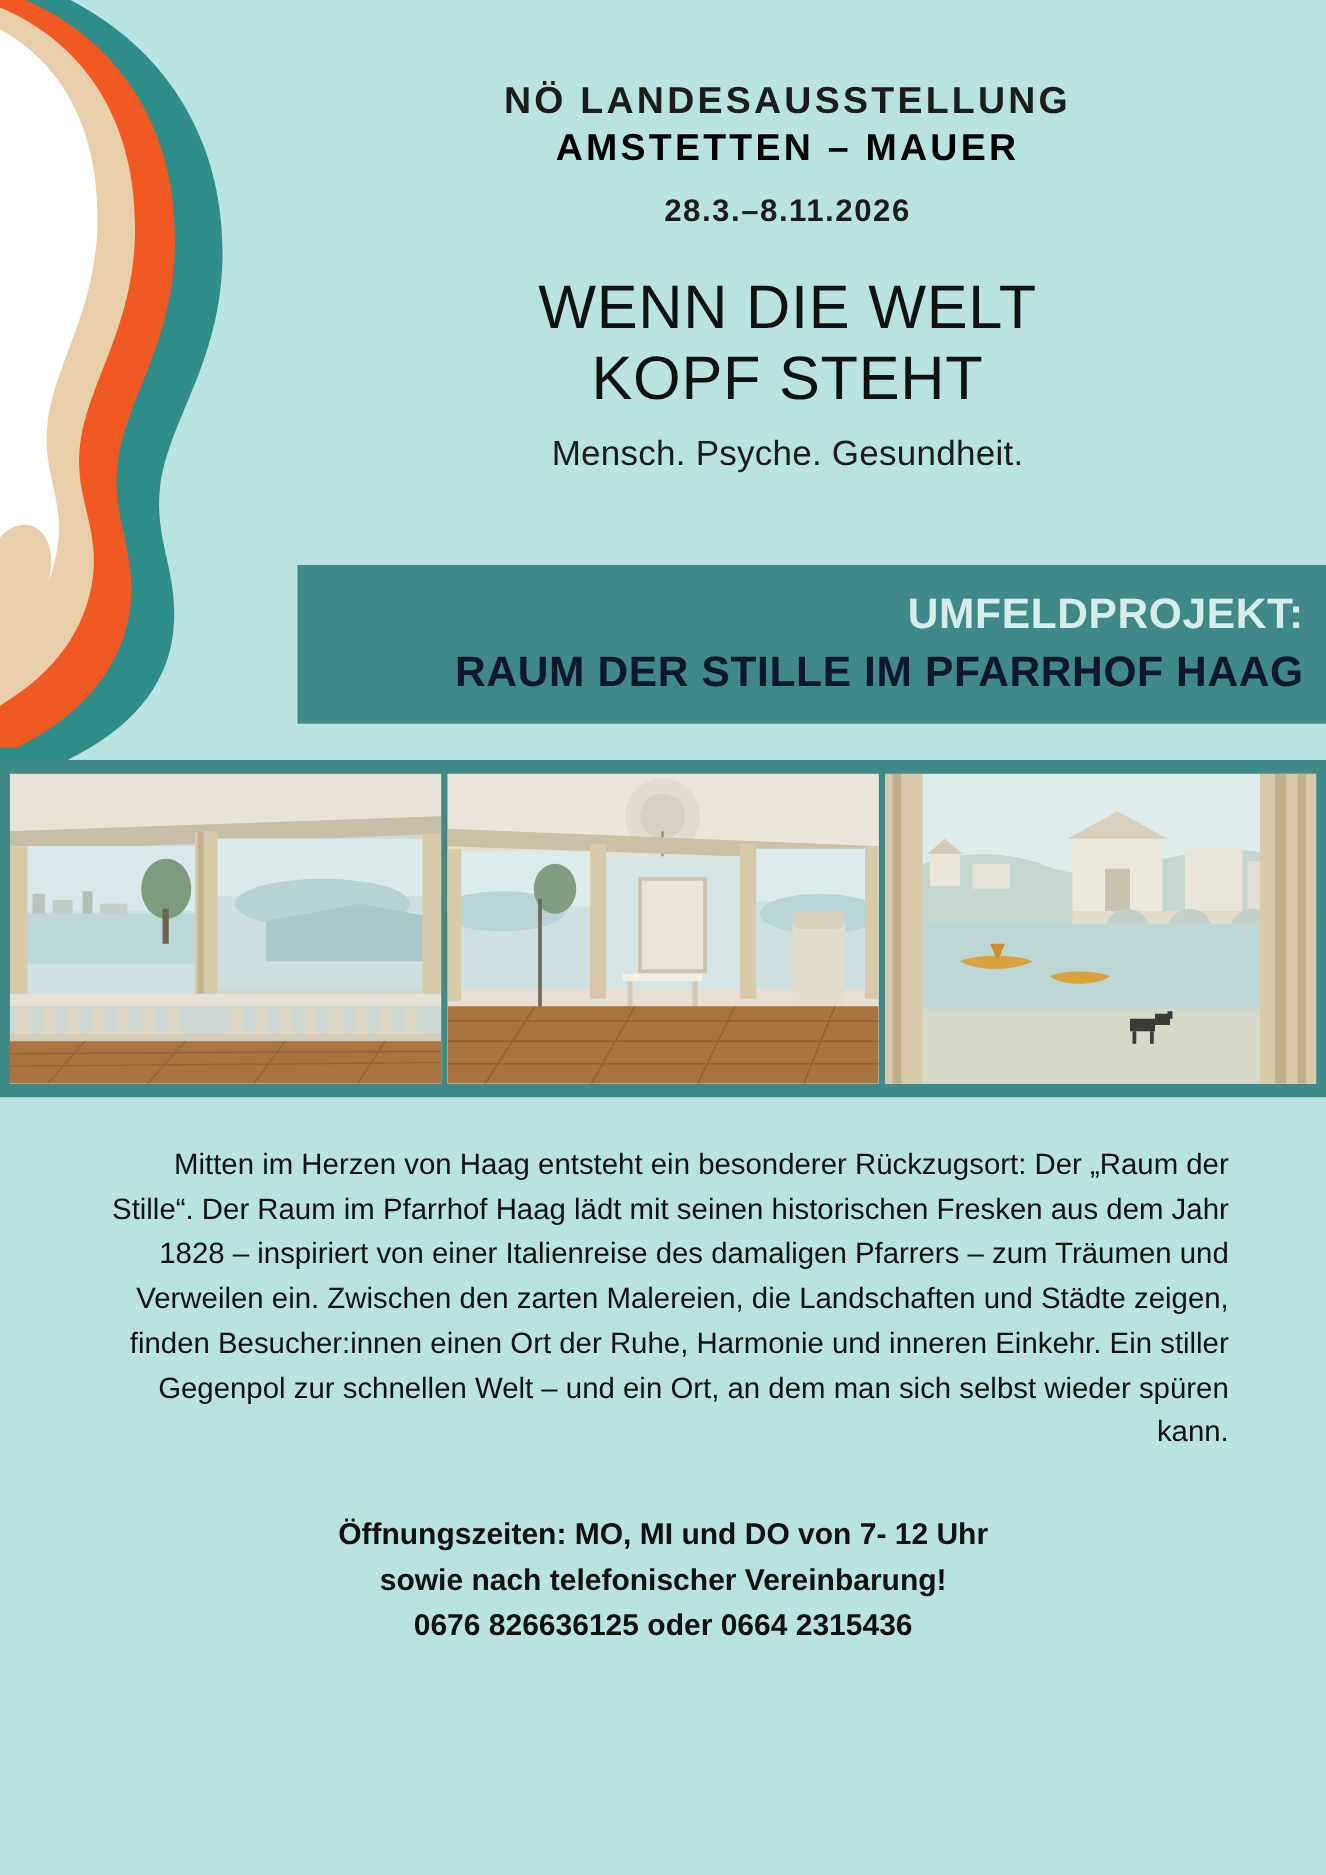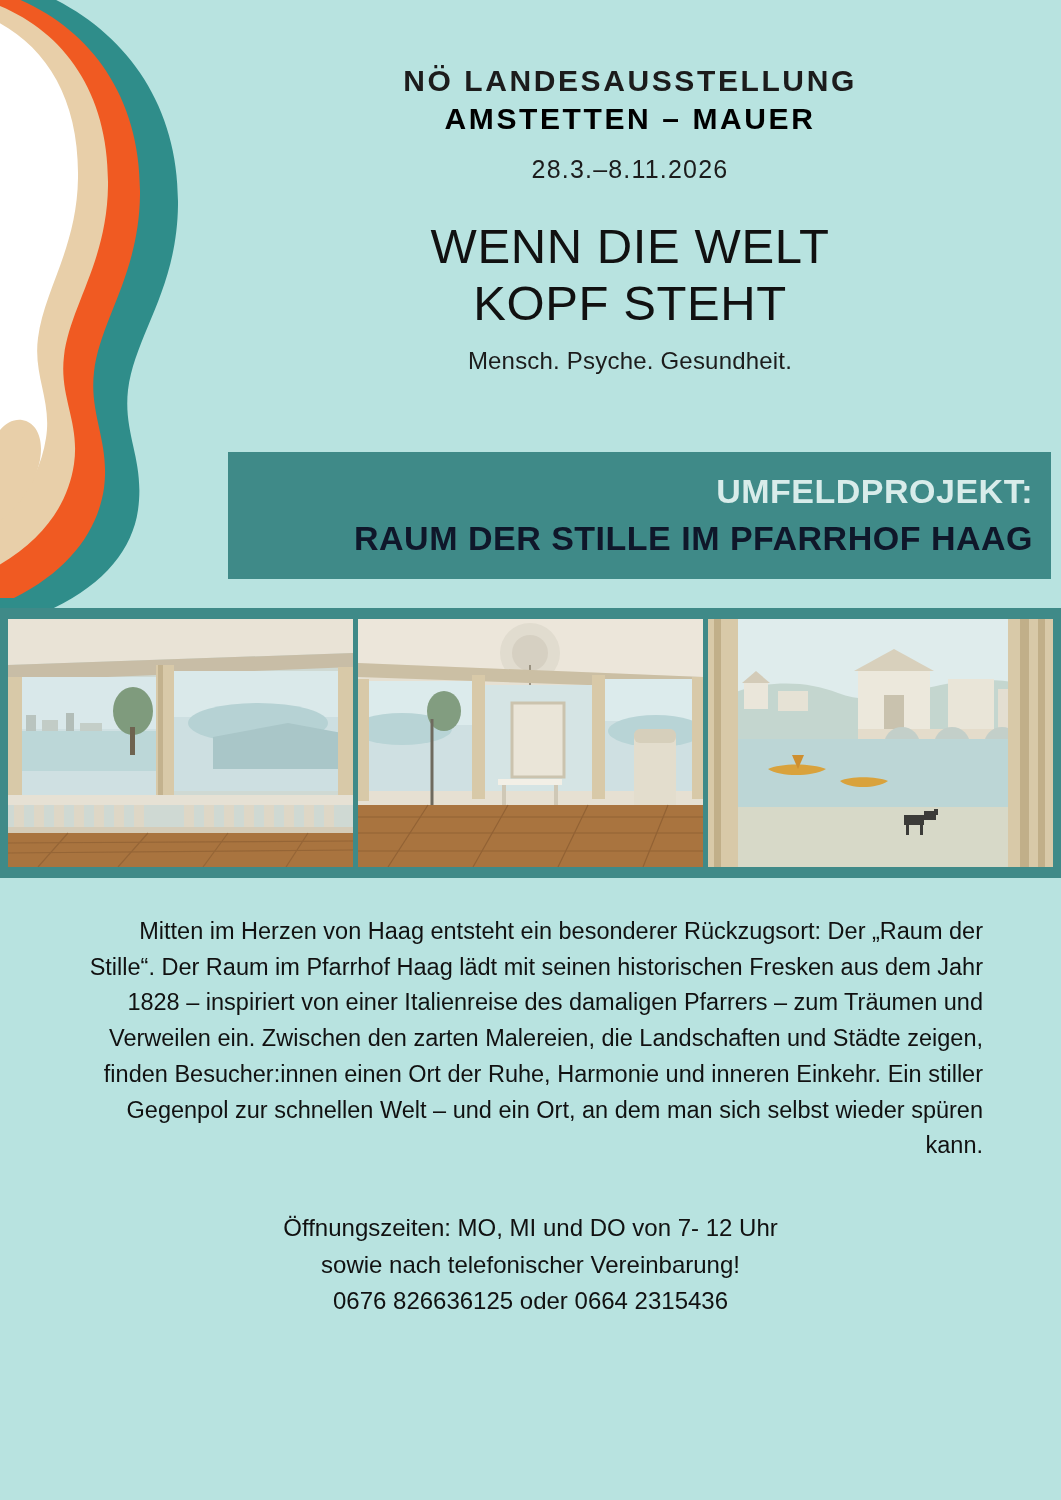--- a/index.html
+++ b/index.html
@@ -57,44 +57,44 @@
   .exh-line2 {
     font-size: 30px;
     font-weight: bold;
     letter-spacing: 2.6px;
     color: #000000;
     line-height: 1.28;
   }
   .exh-dates {
     margin-top: 16px;
     font-size: 25px;
-    font-weight: 400;
+    font-weight: 700;
     letter-spacing: 1.2px;
     color: #1c1c1c;
   }
   .exh-title {
     margin-top: 34px;
     font-size: 49px;
     font-weight: normal;
     letter-spacing: 0.6px;
     line-height: 1.16;
     color: #111;
   }
   .exh-subtitle {
     margin-top: 16px;
-    font-size: 24px;
+    font-size: 28px;
     font-weight: 500;
     color: #1c1c1c;
     letter-spacing: 0.2px;
   }
 
   
   .banner {
     position: absolute;
-    left: 228px;
+    left: 238px;
     top: 452px;
     width: 823px;
     background: #3f8a88;
     padding: 18px 18px 20px 18px;
     box-sizing: border-box;
     text-align: right;
   }
   .banner-line1 {
     color: #d8ecea;
     font-size: 34px;
@@ -153,21 +153,21 @@
     font-size: 23.5px;
     line-height: 1.52;
     color: #111;
     margin: 12px;
     text-align: right;
   }
   .hours-block {
     margin-top: 46px;
     text-align: center;
     font-size: 24px;
-    font-weight: normal;
+    font-weight: bold;
     color: #111;
     line-height: 1.52;
   }
   .location-block {
     margin-top: 32px;
     text-align: center;
     font-size: 24px;
     font-weight: bold;
     color: #111;
   }

